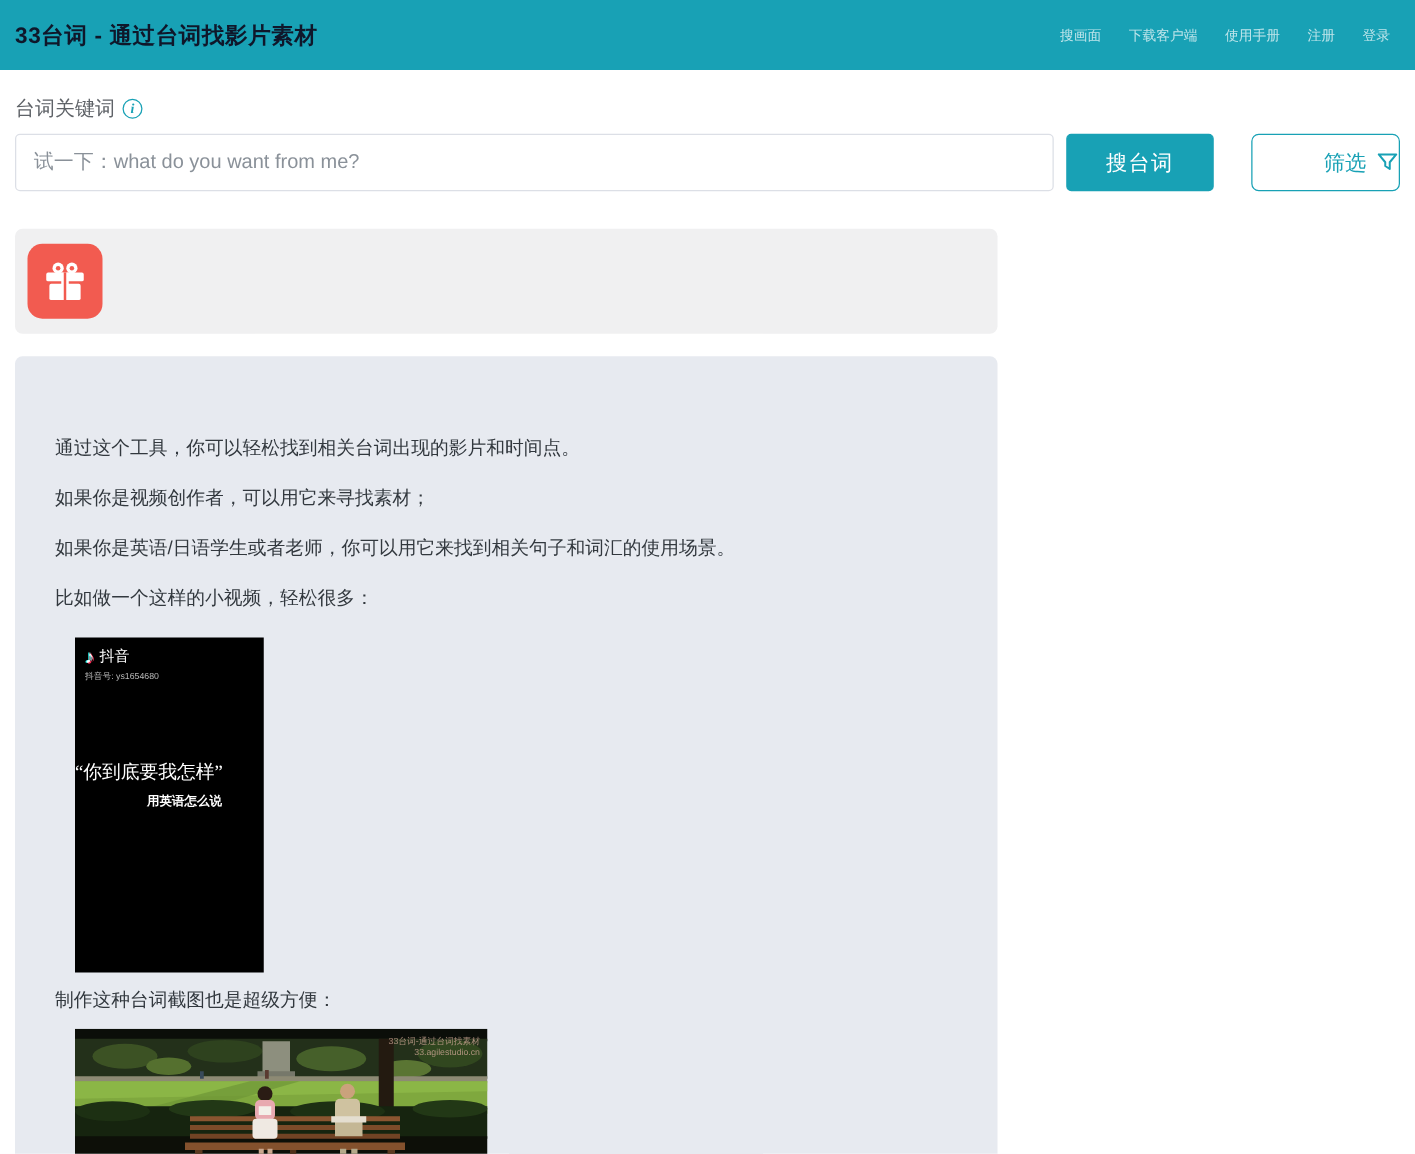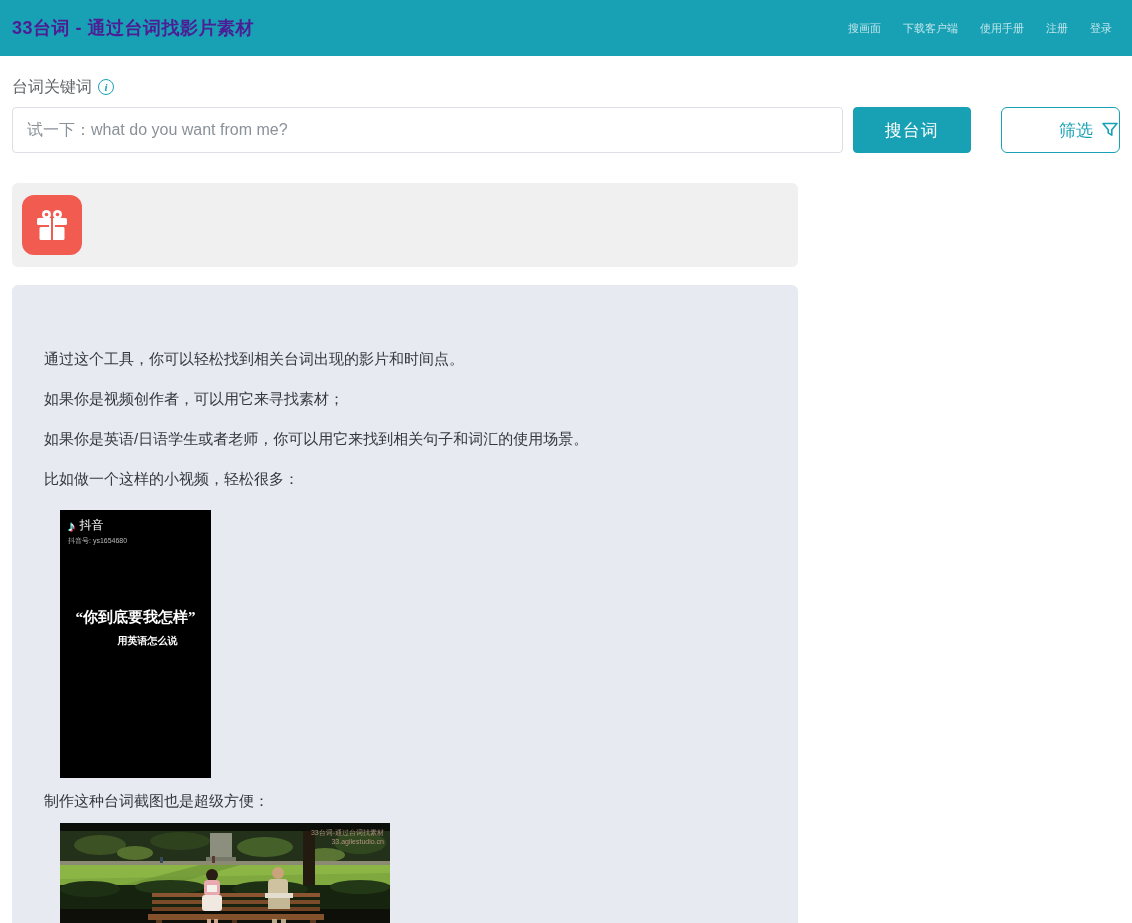--- a/index.html
+++ b/index.html
@@ -11,21 +11,21 @@
     --text-dark:#32383e;
     --placeholder:#8a9199;
     --border-gray:#dcdfe6;
   }
   *{box-sizing:border-box;margin:0;padding:0;}
   html,body{width:1132px;height:923px;overflow:hidden;background:#ffffff;
     font-family:"Liberation Sans","DejaVu Sans",sans-serif;}
   
   .topbar{height:56px;background:var(--primary);display:flex;align-items:center;
     justify-content:space-between;padding:0 20px 0 12px;}
-  .topbar .site-title{color:#4c1d95;font-size:18px;font-weight:bold;letter-spacing:.5px;}
+  .topbar .site-title{color:#0f172a;font-size:18px;font-weight:bold;letter-spacing:.5px;}
   .topbar nav{display:flex;gap:22px;}
   .topbar nav a{color:rgba(255,255,255,.72);font-size:11px;text-decoration:none;cursor:pointer;}
   
   .label-row{margin:21px 0 0 12px;display:flex;align-items:center;gap:6px;height:20px;}
   .label-row .kw-label{font-size:16px;color:#5f6368;}
   .info-ic{width:16px;height:16px;border:1px solid var(--primary);border-radius:50%;
     color:var(--primary);font:italic bold 11px/14px "Liberation Serif",serif;
     text-align:center;display:inline-block;}
   
   .search-row{margin:10px 12px 12px 12px;display:flex;gap:10px;height:46px;}
@@ -52,22 +52,22 @@
     border-radius:6px;padding:65px 32px 30px 32px;}
   .panel p{font-size:15px;color:var(--text-dark);margin:0 0 23px 0;line-height:17px;}
   
   .douyin{margin:20px 0 0 16px;width:151px;height:268px;background:#000;position:relative;
     color:#fff;overflow:hidden;}
   .dy-logo-row{position:absolute;top:7px;left:8px;display:flex;align-items:center;gap:4px;}
   .dy-note{font-size:15px;font-weight:bold;color:#fff;
     text-shadow:-1px 0 0 #25f4ee,1px 1px 0 #fe2c55;}
   .dy-name{font-size:12px;font-weight:normal;}
   .dy-account{position:absolute;top:26px;left:8px;font-size:7px;color:#b9b9b9;}
-  .dy-quote{position:absolute;top:98px;left:0;right:0;text-align:center;
-    font-family:"Liberation Serif","DejaVu Serif",serif;font-weight:bold;font-size:15px;}
+  .dy-quote{position:absolute;top:98px;left:0;right:0;
+    font-family:"Liberation Serif","DejaVu Serif",serif;font-weight:normal;font-size:15px;}
   .dy-sub{position:absolute;top:124px;left:0;right:0;text-align:center;
     font-family:"Liberation Serif","DejaVu Serif",serif;font-weight:bold;font-size:10px;padding-left:24px;}
   
   .still{margin:14px 0 0 16px;width:330px;height:140px;display:block;}
   .panel .caption{margin:14px 0 0 0;}
 </style>
 </head>
 <body>
 
 <header class="topbar">

